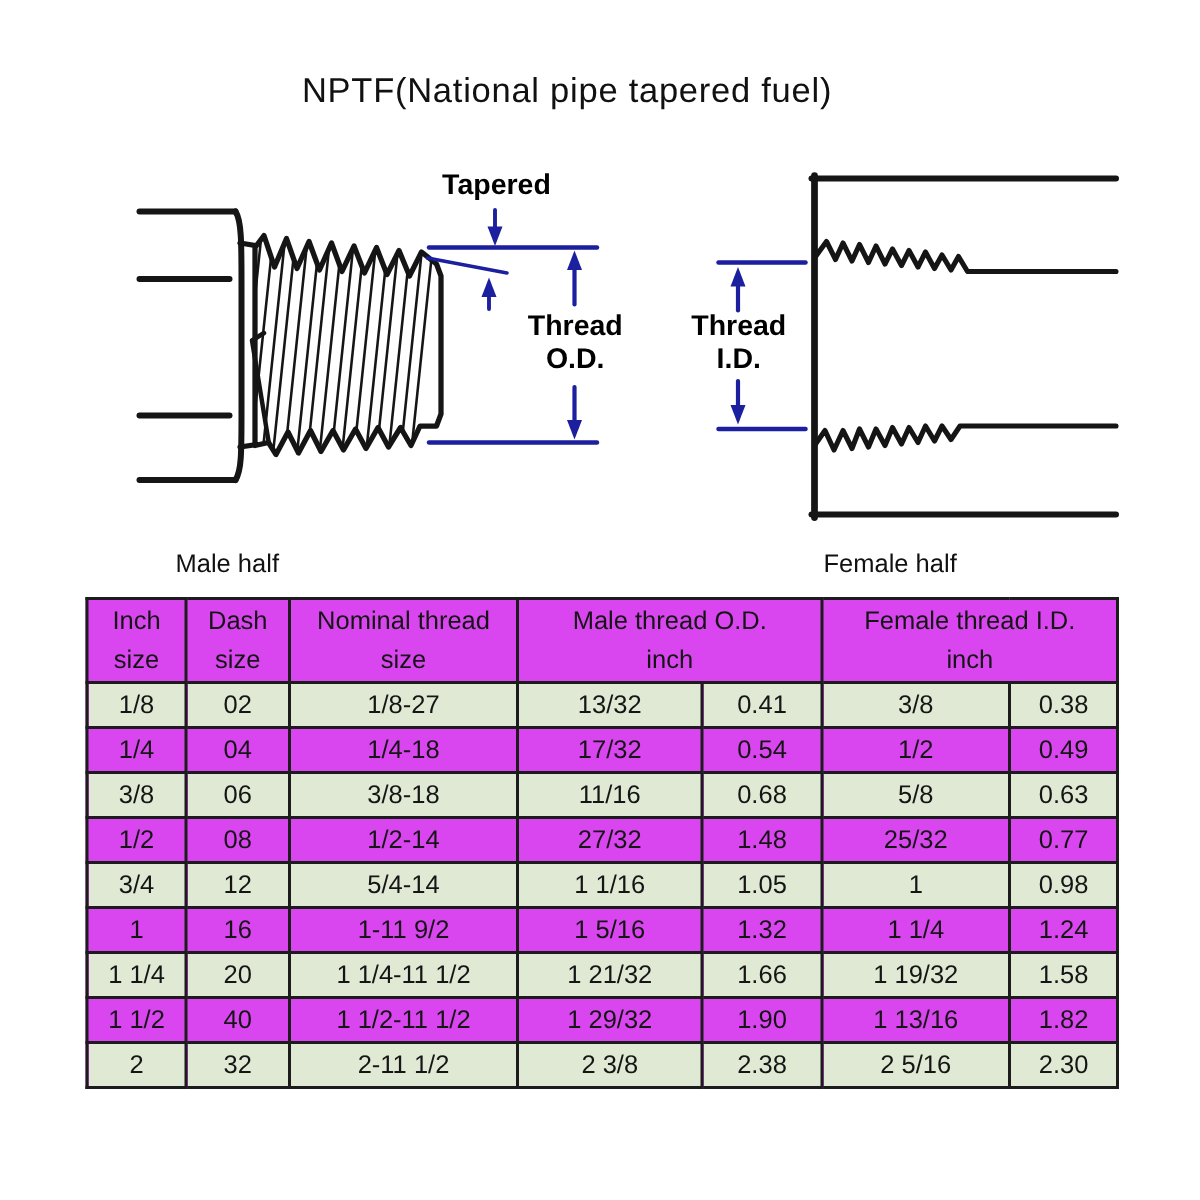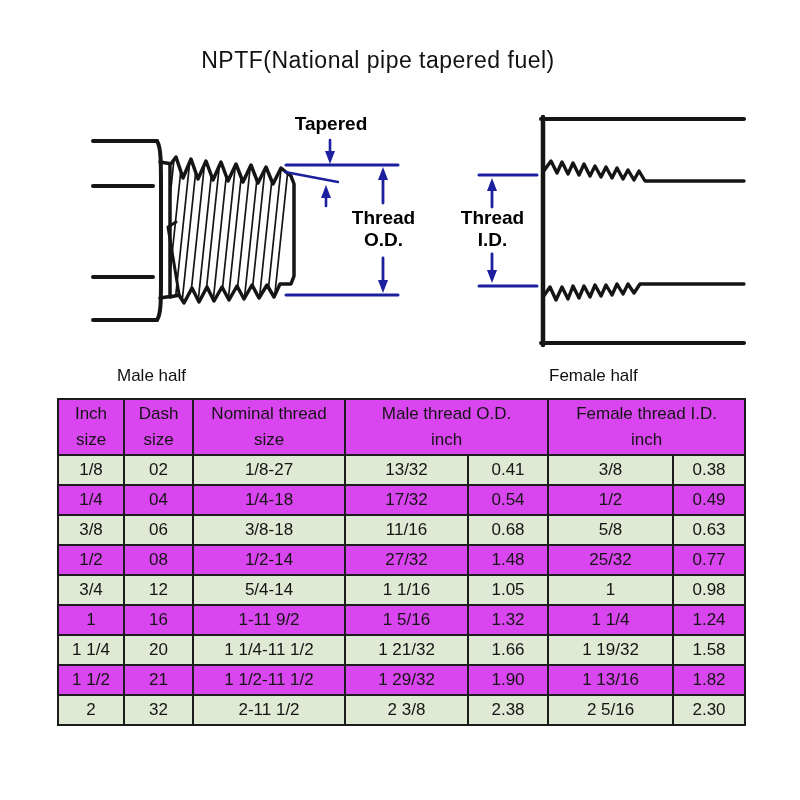--- a/index.html
+++ b/index.html
@@ -243,21 +243,21 @@
         <td>1 1/4</td>
         <td>20</td>
         <td>1 1/4-11 1/2</td>
         <td>1 21/32</td>
         <td>1.66</td>
         <td>1 19/32</td>
         <td>1.58</td>
       </tr>
       <tr>
         <td>1 1/2</td>
-        <td>21</td>
+        <td>40</td>
         <td>1 1/2-11 1/2</td>
         <td>1 29/32</td>
         <td>1.90</td>
         <td>1 13/16</td>
         <td>1.82</td>
       </tr>
       <tr class="shaded">
         <td>2</td>
         <td>32</td>
         <td>2-11 1/2</td>

